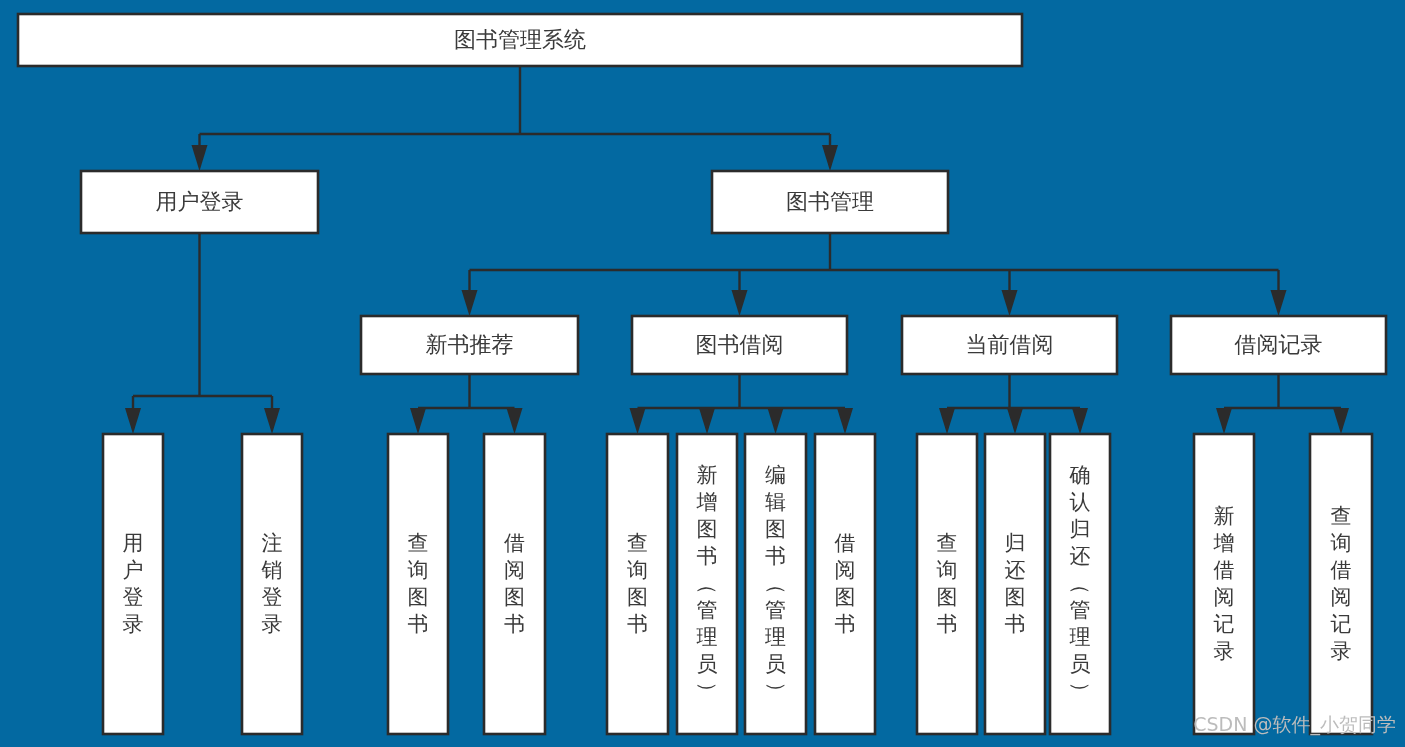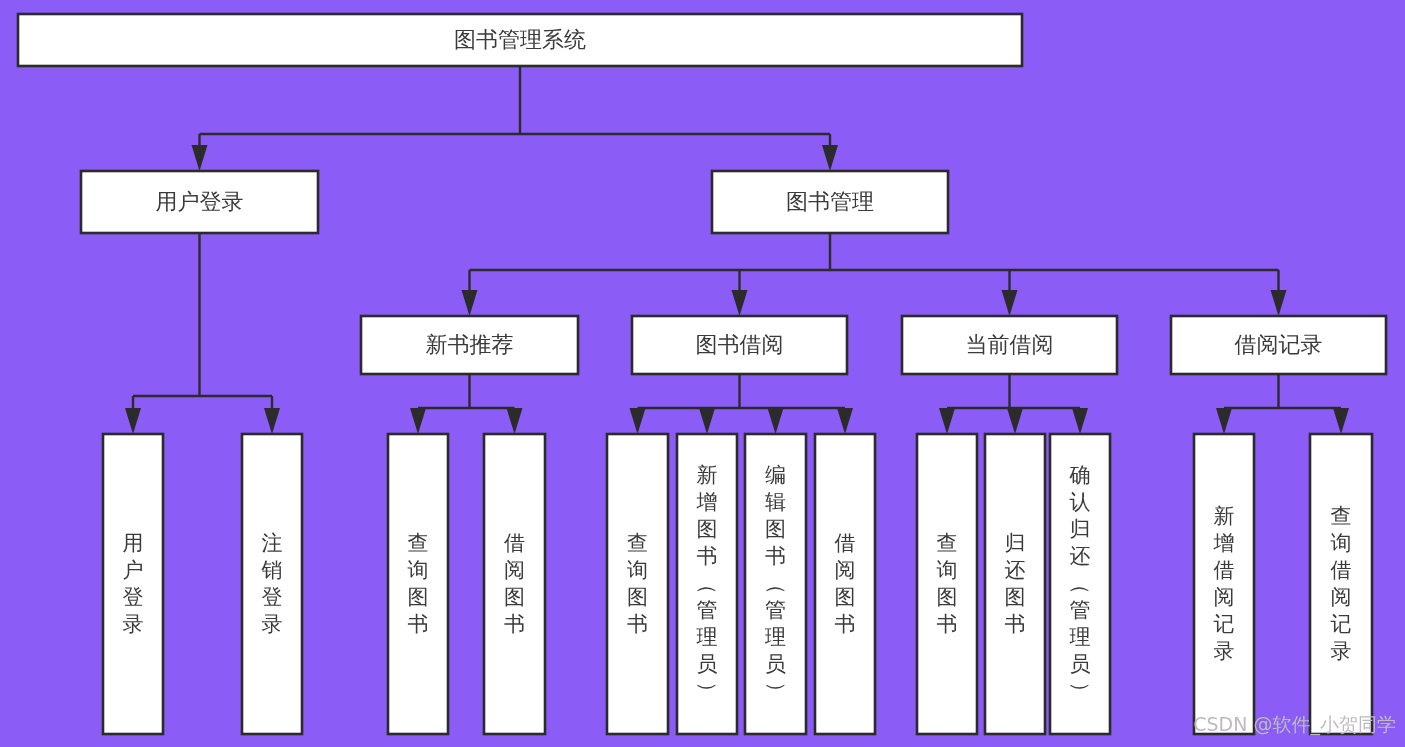--- a/index.html
+++ b/index.html
@@ -11,21 +11,21 @@
   body {
     width: 1405px;
     height: 747px;
     overflow: hidden;
     font-family: "DejaVu Sans", "Liberation Sans", sans-serif;
   }
   #diagram-root {
     position: relative;
     width: 1405px;
     height: 747px;
-    background: #8b5cf6;
+    background: #0369a1;
   }
   svg.diagram-canvas {
     position: absolute;
     top: 0;
     left: 0;
     width: 1405px;
     height: 747px;
     display: block;
   }
   .node-box {

